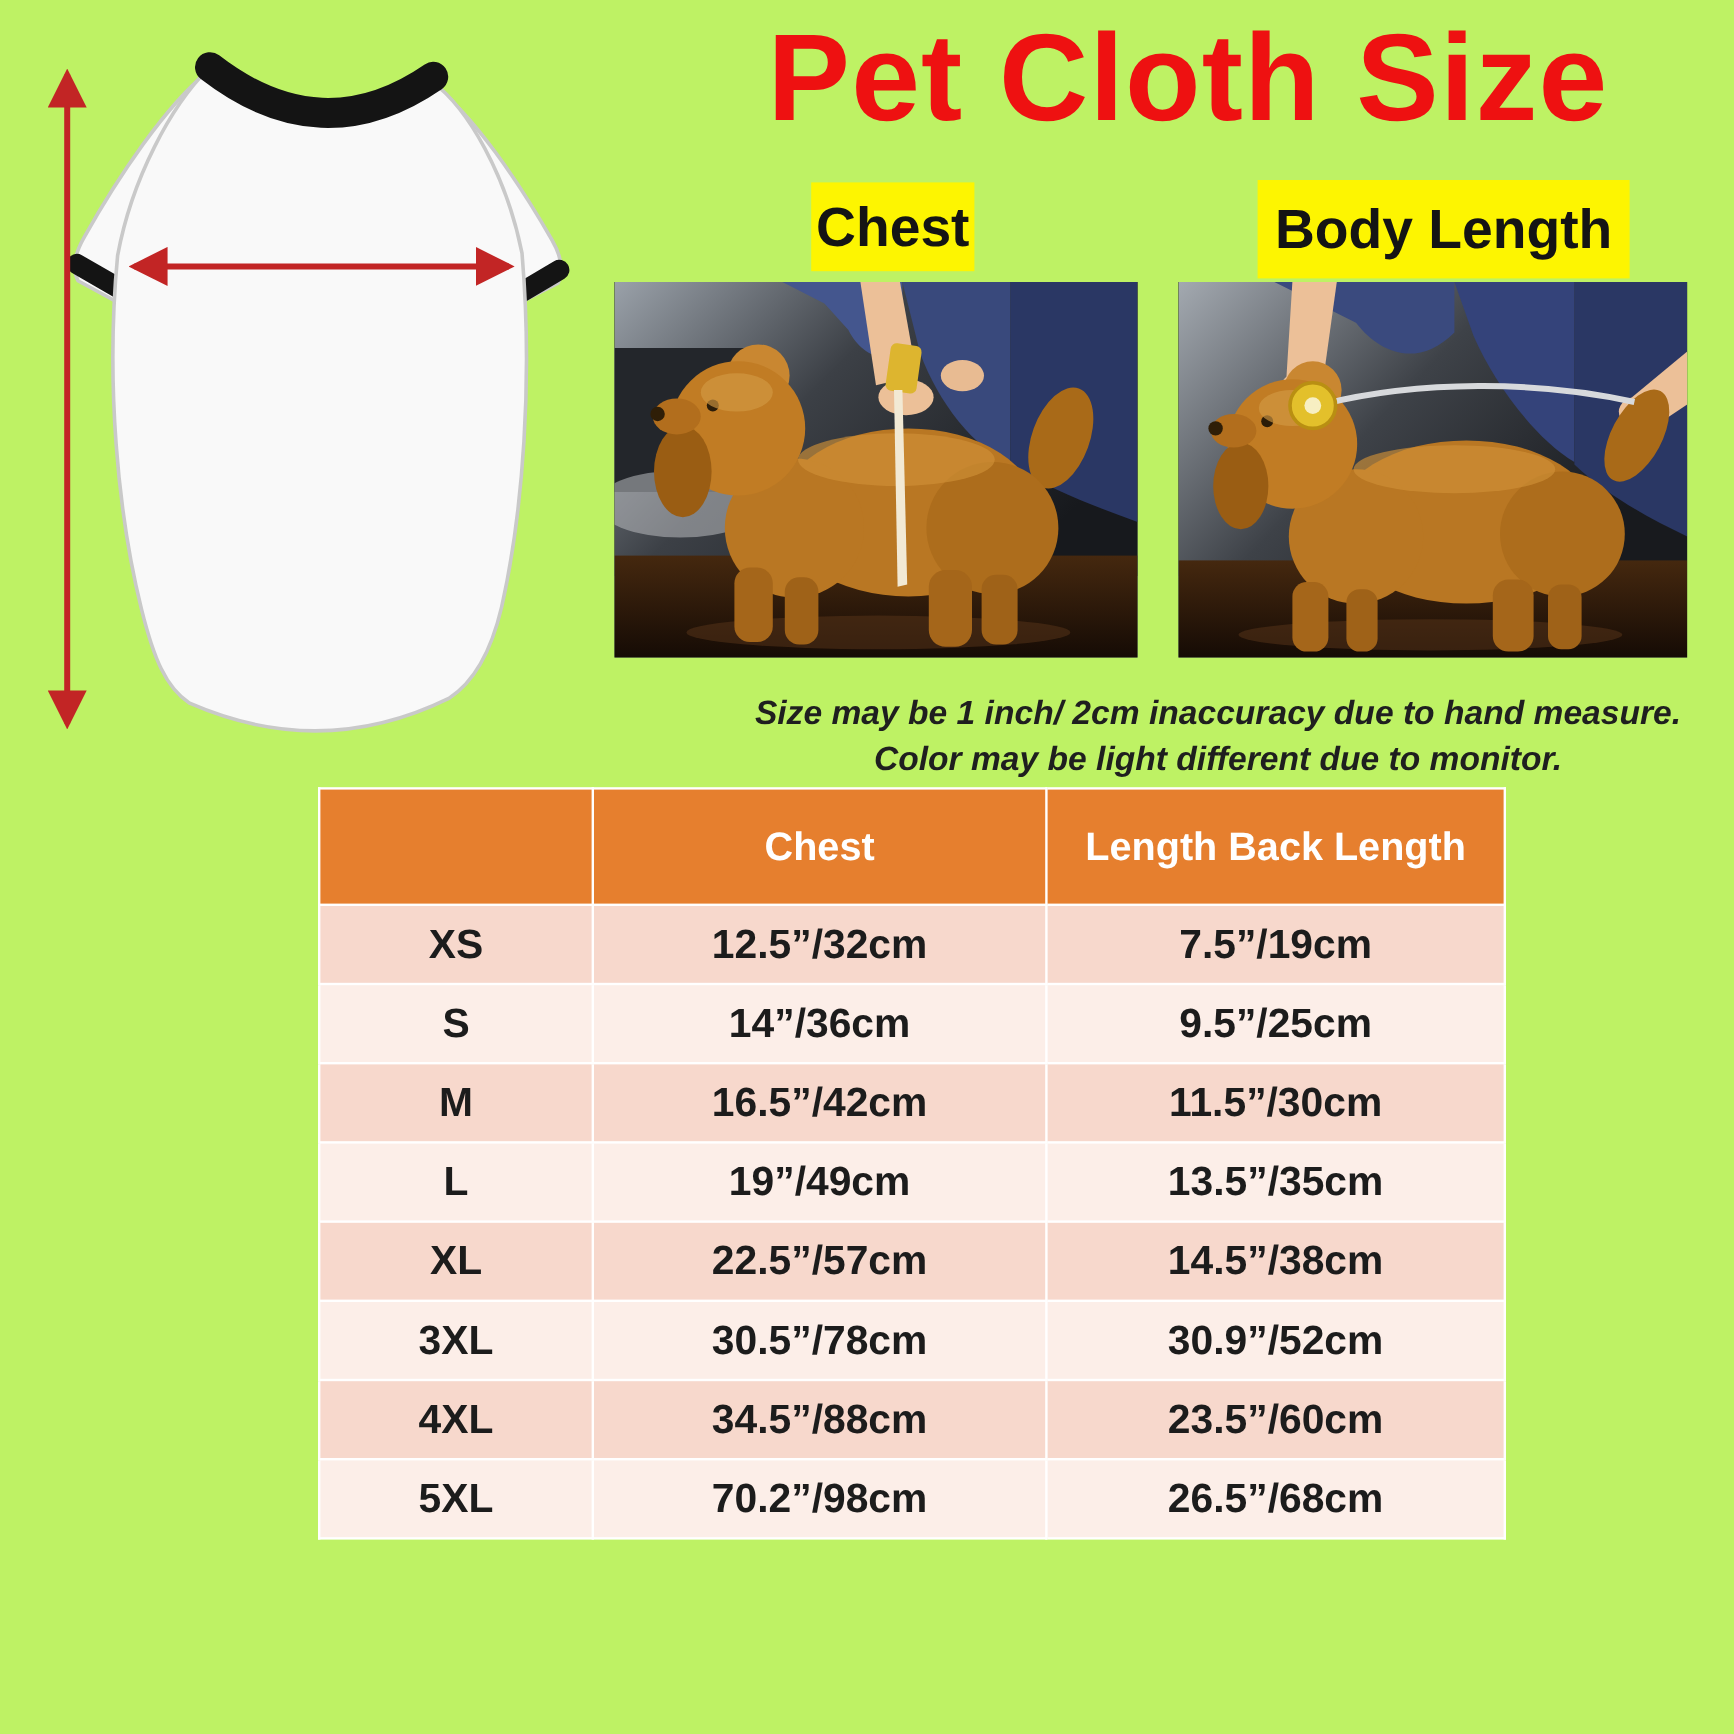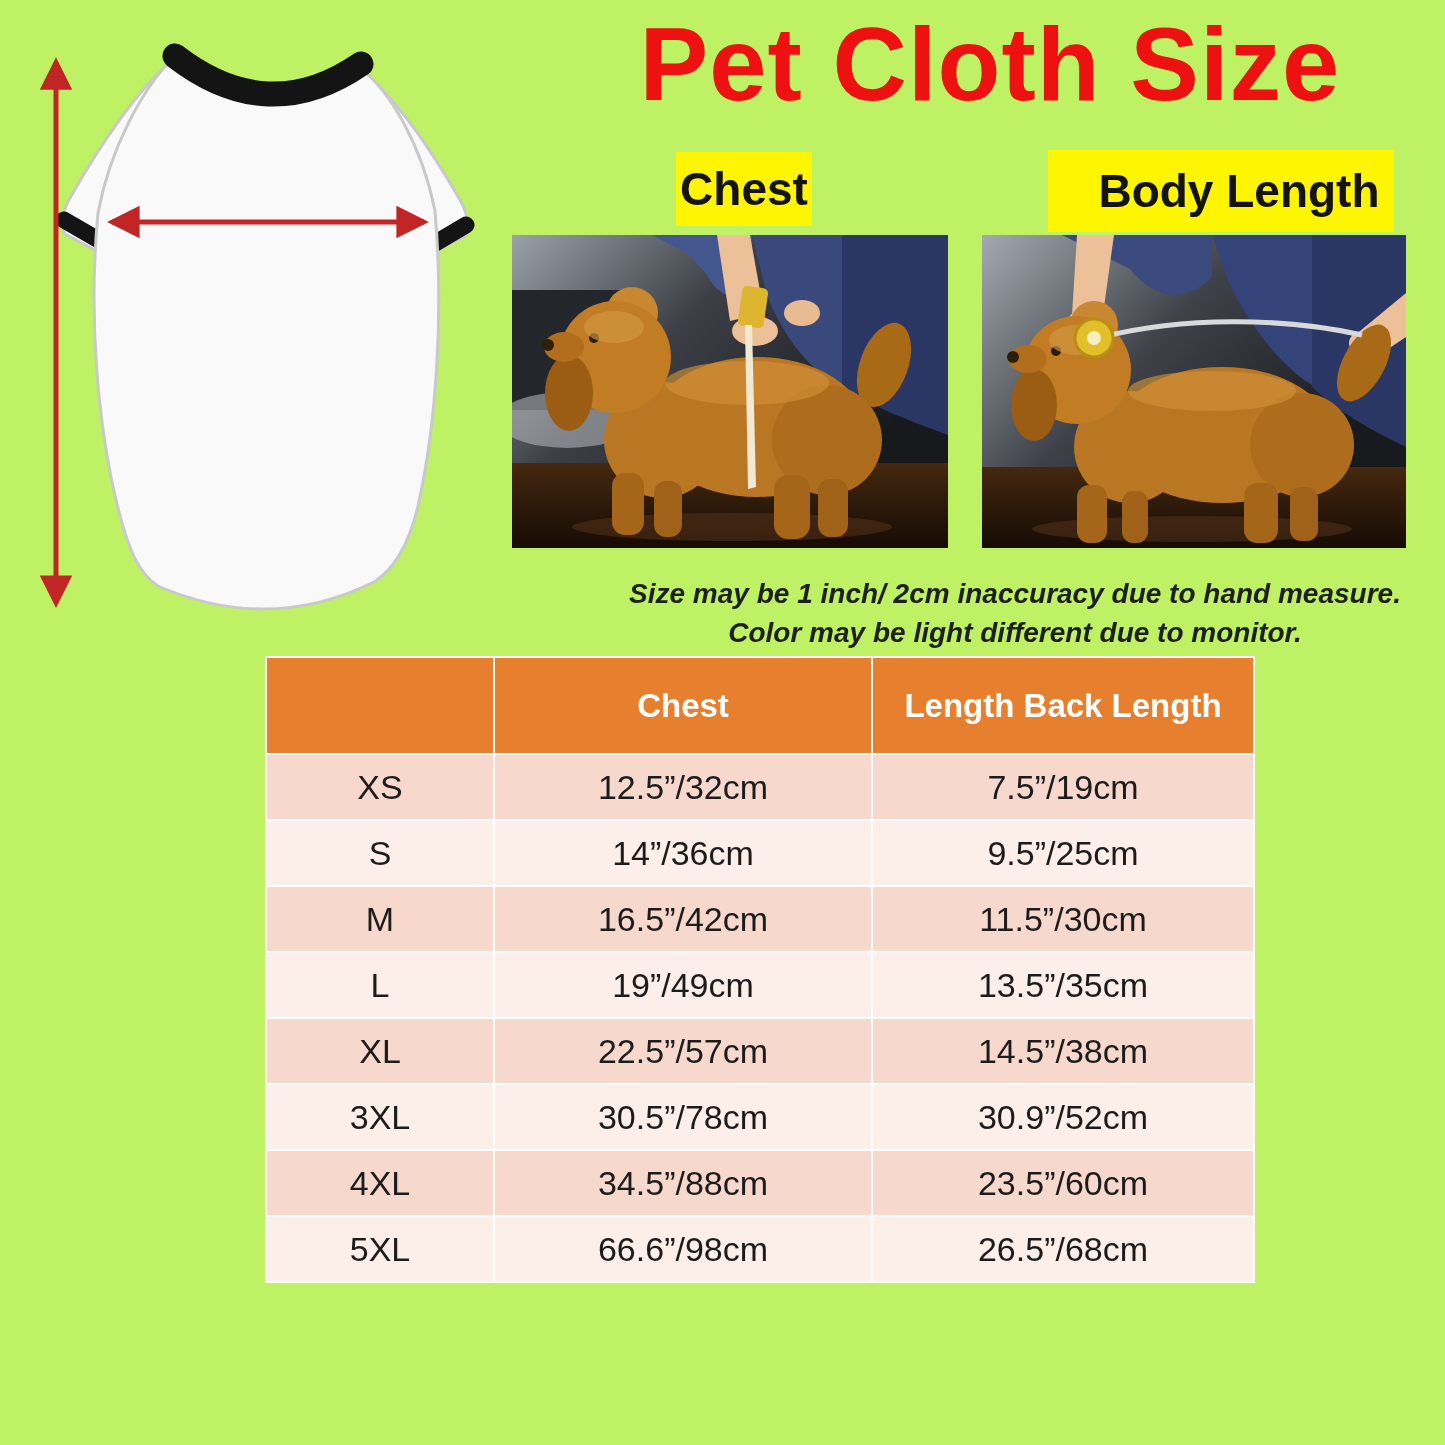--- a/index.html
+++ b/index.html
@@ -14,42 +14,42 @@
     color:#ee1111; letter-spacing:1px; white-space:nowrap;
   }
   
   .tshirt-fig { position:absolute; left:18px; top:28px; width:475px; height:612px; }
   
   .hl-label {
     position:absolute; background:#fdf501; color:#141414; font-weight:bold;
     display:flex; align-items:center; justify-content:center; white-space:nowrap;
   }
   #chest-label { left:676px; top:152px; width:136px; height:74px; font-size:46px; }
-  #bodylen-label { left:1048px; top:150px; width:310px; height:82px; font-size:46px;padding-left:36px; }
+  #bodylen-label { left:1048px; top:150px; width:310px; height:82px; font-size:46px; }
   
   .photo { position:absolute; top:235px; overflow:hidden; background:#2a2d33; }
   #photo-left  { left:512px; width:436px; height:313px; }
   #photo-right { left:982px; width:424px; height:313px; }
   .photo svg { display:block; }
   
   .disclaimer {
     position:absolute; left:540px; top:574px; width:950px; text-align:center;
     font-style:italic; font-weight:600; font-size:28px; line-height:39px; color:#1f1f1f;
   }
   
   .size-table {
     position:absolute; left:265px; top:656px; width:988px;
     border-collapse:collapse; table-layout:fixed;
   }
   .size-table th {
     background:#e67f2e; color:#fff; font-size:33px; font-weight:bold;
     height:93px; border:2px solid #fff; text-align:center; vertical-align:middle;
   }
   .size-table td {
-    font-size:34px; font-weight:normal; color:#1c1c1c; height:62px;
+    font-size:34px; font-weight:bold; color:#1c1c1c; height:62px;
     text-align:center; vertical-align:middle; border:2px solid #fff;
   }
   .size-table tbody tr:nth-child(odd)  td { background:#f7d8cc; }
   .size-table tbody tr:nth-child(even) td { background:#fceee8; }
 </style>
 </head>
 <body>
 
 <div class="canvas">
 
@@ -237,19 +237,19 @@
         <td>30.5”/78cm</td>
         <td>30.9”/52cm</td>
       </tr>
       <tr>
         <td>4XL</td>
         <td>34.5”/88cm</td>
         <td>23.5”/60cm</td>
       </tr>
       <tr>
         <td>5XL</td>
-        <td>66.6”/98cm</td>
+        <td>70.2”/98cm</td>
         <td>26.5”/68cm</td>
       </tr>
     </tbody>
   </table>
 
 </div>
 
 </body></html>

